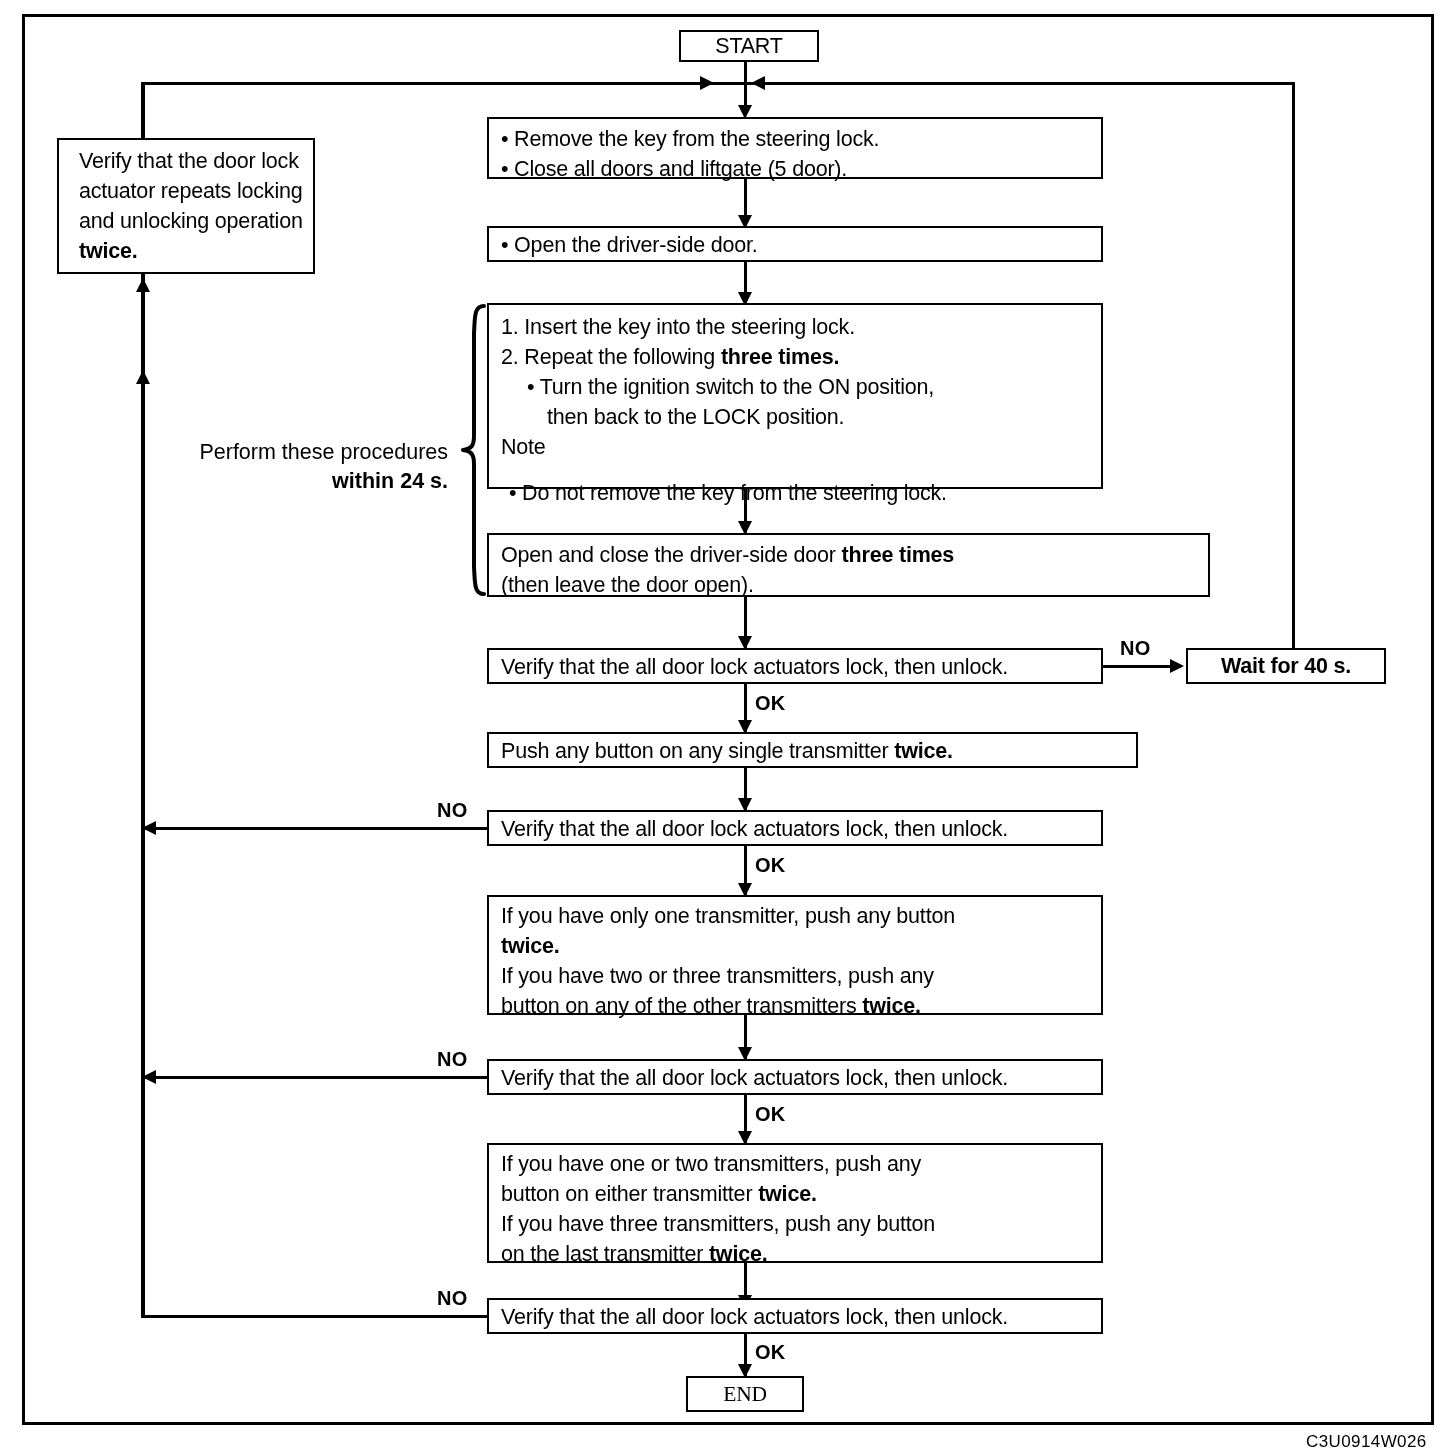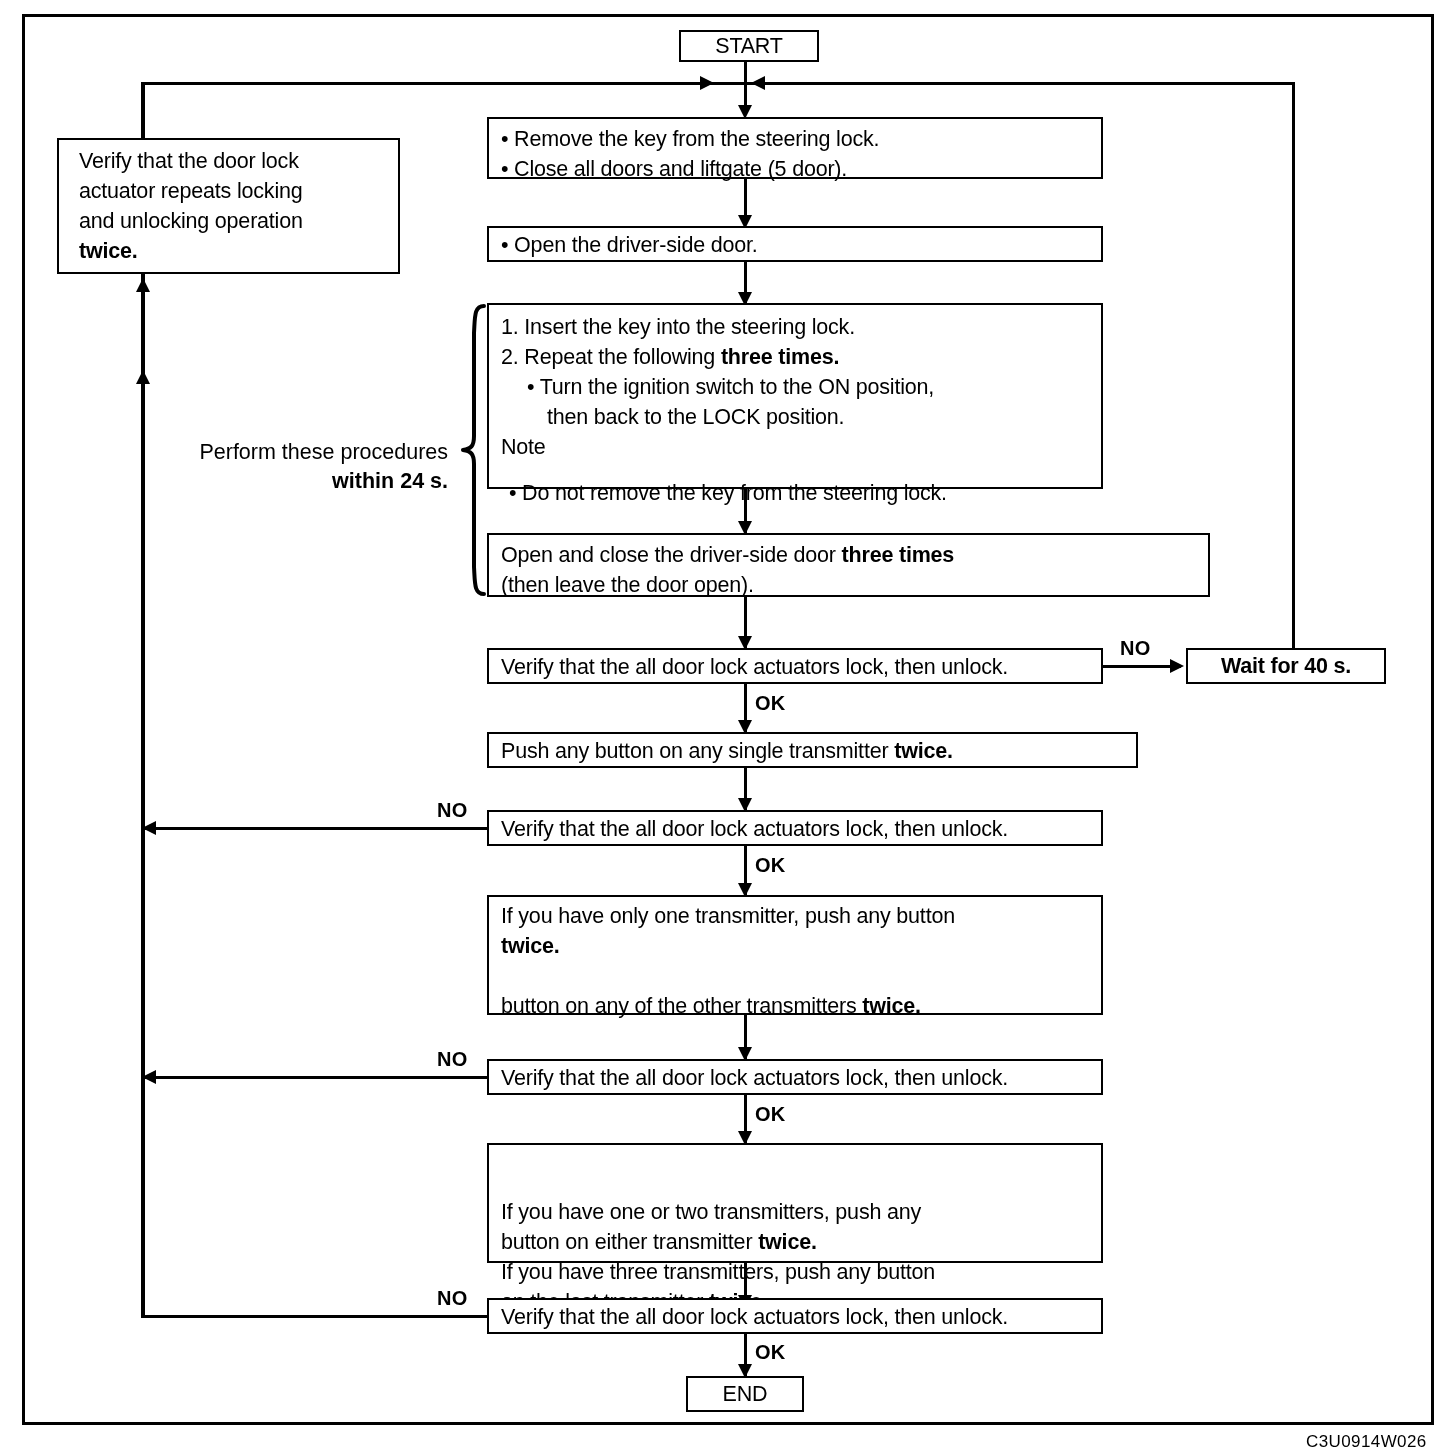--- a/index.html
+++ b/index.html
@@ -150,21 +150,21 @@
   <div class="lbl" style="left:437px;top:799px;">NO</div>
 
   <div class="ln vl" style="left:744px;top:846px;height:49px;"></div>
   <div class="ar ar-d" style="left:738px;top:883px;"></div>
   <div class="lbl" style="left:755px;top:854px;">OK</div>
 
   <div class="box" style="left:487px;top:895px;width:616px;height:120px;">
     <div class="pad" style="padding-top:4px;">
       <span>If you have only one transmitter, push any button</span><br>
       <span class="b">twice.</span><br>
-      <br>
+      <span>If you have two or three transmitters, push any</span><br>
       <span>button on any of the other transmitters </span><span class="b">twice.</span>
     </div>
   </div>
 
   <div class="ln vl" style="left:744px;top:1015px;height:44px;"></div>
   <div class="ar ar-d" style="left:738px;top:1047px;"></div>
 
   <div class="box" style="left:487px;top:1059px;width:616px;height:36px;">
     <div class="pad" style="padding-top:2px;">
       <span>Verify that the all door lock actuators lock, then unlock.</span>
@@ -173,21 +173,21 @@
 
   <div class="ln hl" style="left:142px;top:1076px;width:345px;"></div>
   <div class="ar ar-l" style="left:142px;top:1070px;"></div>
   <div class="lbl" style="left:437px;top:1048px;">NO</div>
 
   <div class="ln vl" style="left:744px;top:1095px;height:48px;"></div>
   <div class="ar ar-d" style="left:738px;top:1131px;"></div>
   <div class="lbl" style="left:755px;top:1103px;">OK</div>
 
   <div class="box" style="left:487px;top:1143px;width:616px;height:120px;">
-    <div class="pad" style="padding-top:4px;margin-top:48px;">
+    <div class="pad" style="padding-top:4px;">
       <span>If you have one or two transmitters, push any</span><br>
       <span>button on either transmitter </span><span class="b">twice.</span><br>
       <span>If you have three transmitters, push any button</span><br>
       <span>on the last transmitter </span><span class="b">twice.</span>
     </div>
   </div>
 
   <div class="ln vl" style="left:744px;top:1263px;height:44px;"></div>
   <div class="ar ar-d" style="left:738px;top:1295px;"></div>
 
@@ -197,32 +197,32 @@
     </div>
   </div>
 
   <div class="ln hl" style="left:142px;top:1315px;width:345px;"></div>
   <div class="lbl" style="left:437px;top:1287px;">NO</div>
 
   <div class="ln vl" style="left:744px;top:1334px;height:44px;"></div>
   <div class="ar ar-d" style="left:738px;top:1364px;"></div>
   <div class="lbl" style="left:755px;top:1341px;">OK</div>
 
-  <div class="box center" style="left:686px;top:1376px;width:118px;height:36px;">
+  <div class="box center" style="left:686px;top:1376px;width:118px;height:36px;font-family:Liberation Serif, serif;">
     <span>END</span>
   </div>
 
   <div class="ln vl thick" style="left:141px;top:82px;height:1236px;"></div>
 
   <div class="ar ar-u" style="left:136px;top:370px;"></div>
 
   <div class="ar ar-u" style="left:136px;top:278px;"></div>
 
 
-  <div class="box" style="left:57px;top:138px;width:343px;height:136px;">
+  <div class="box" style="left:57px;top:138px;width:258px;height:136px;">
     <div class="pad" style="padding-left:20px;padding-top:6px;">
       <span>Verify that the door lock</span><br>
       <span>actuator repeats locking</span><br>
       <span>and unlocking operation</span><br>
       <span class="b">twice.</span>
     </div>
   </div>
 
   <div class="note" style="left:150px;top:438px;width:298px;">
     <span>Perform these procedures</span><br>

